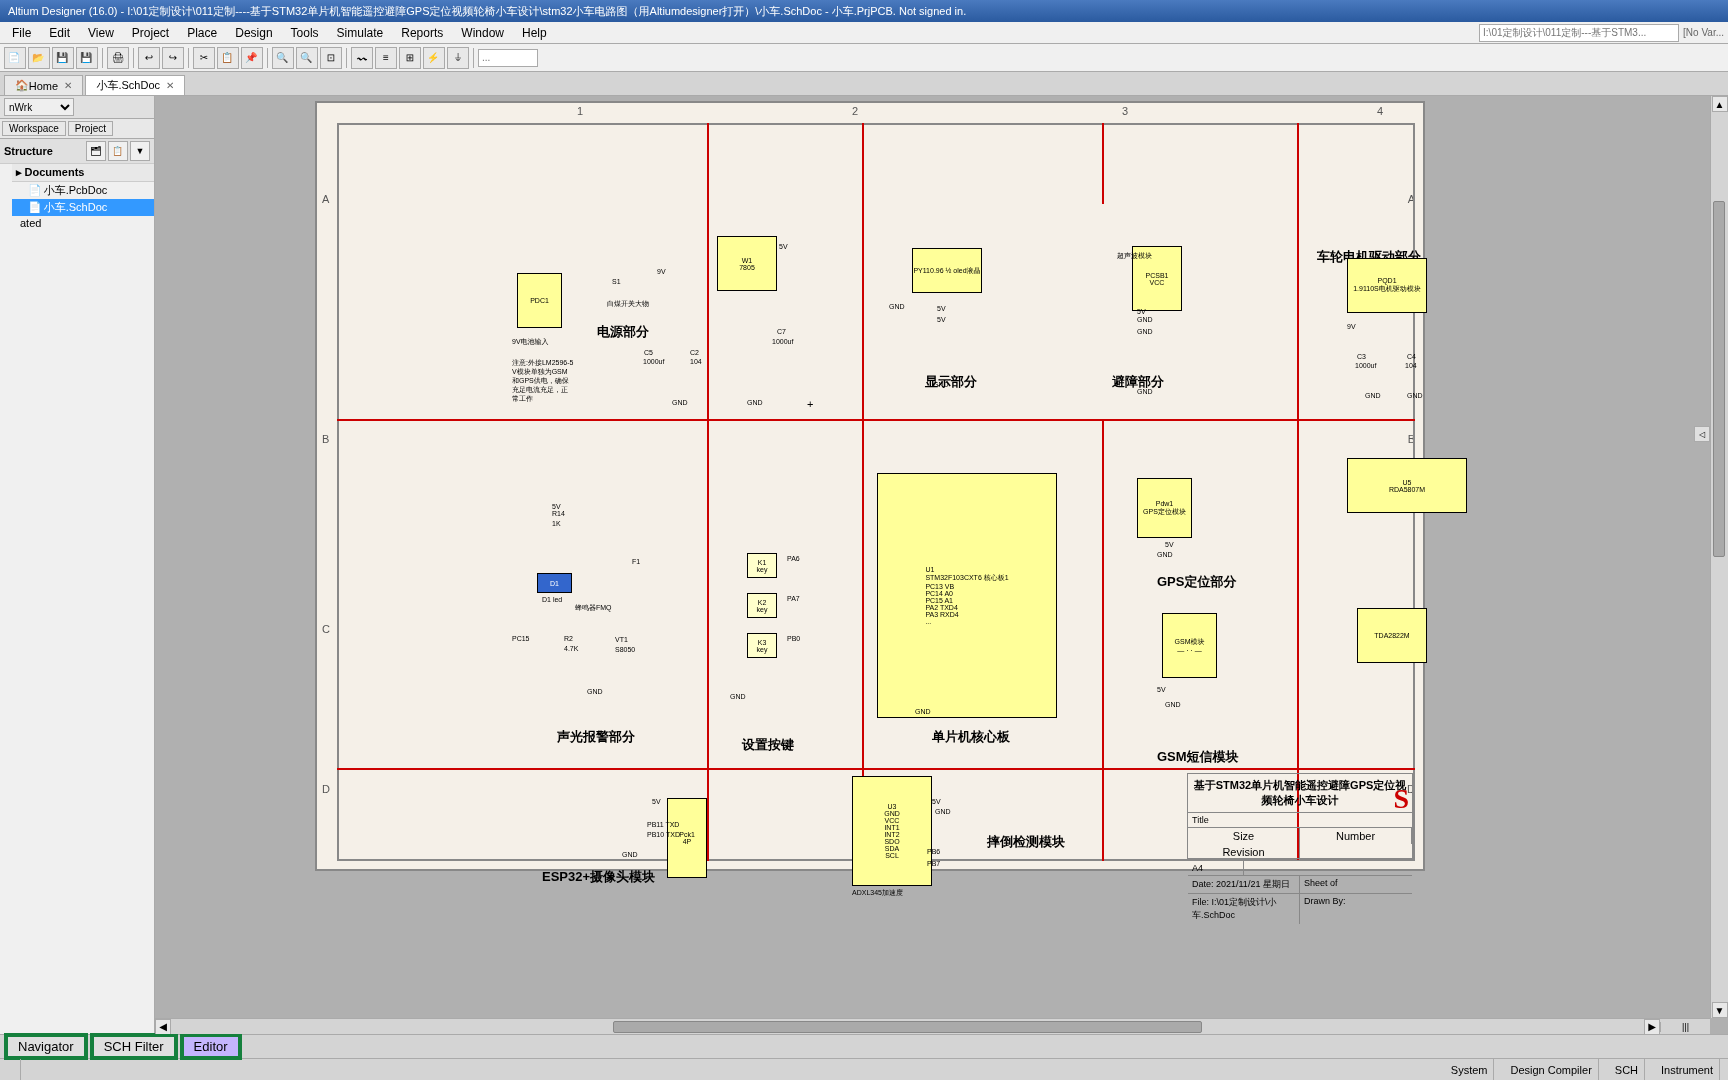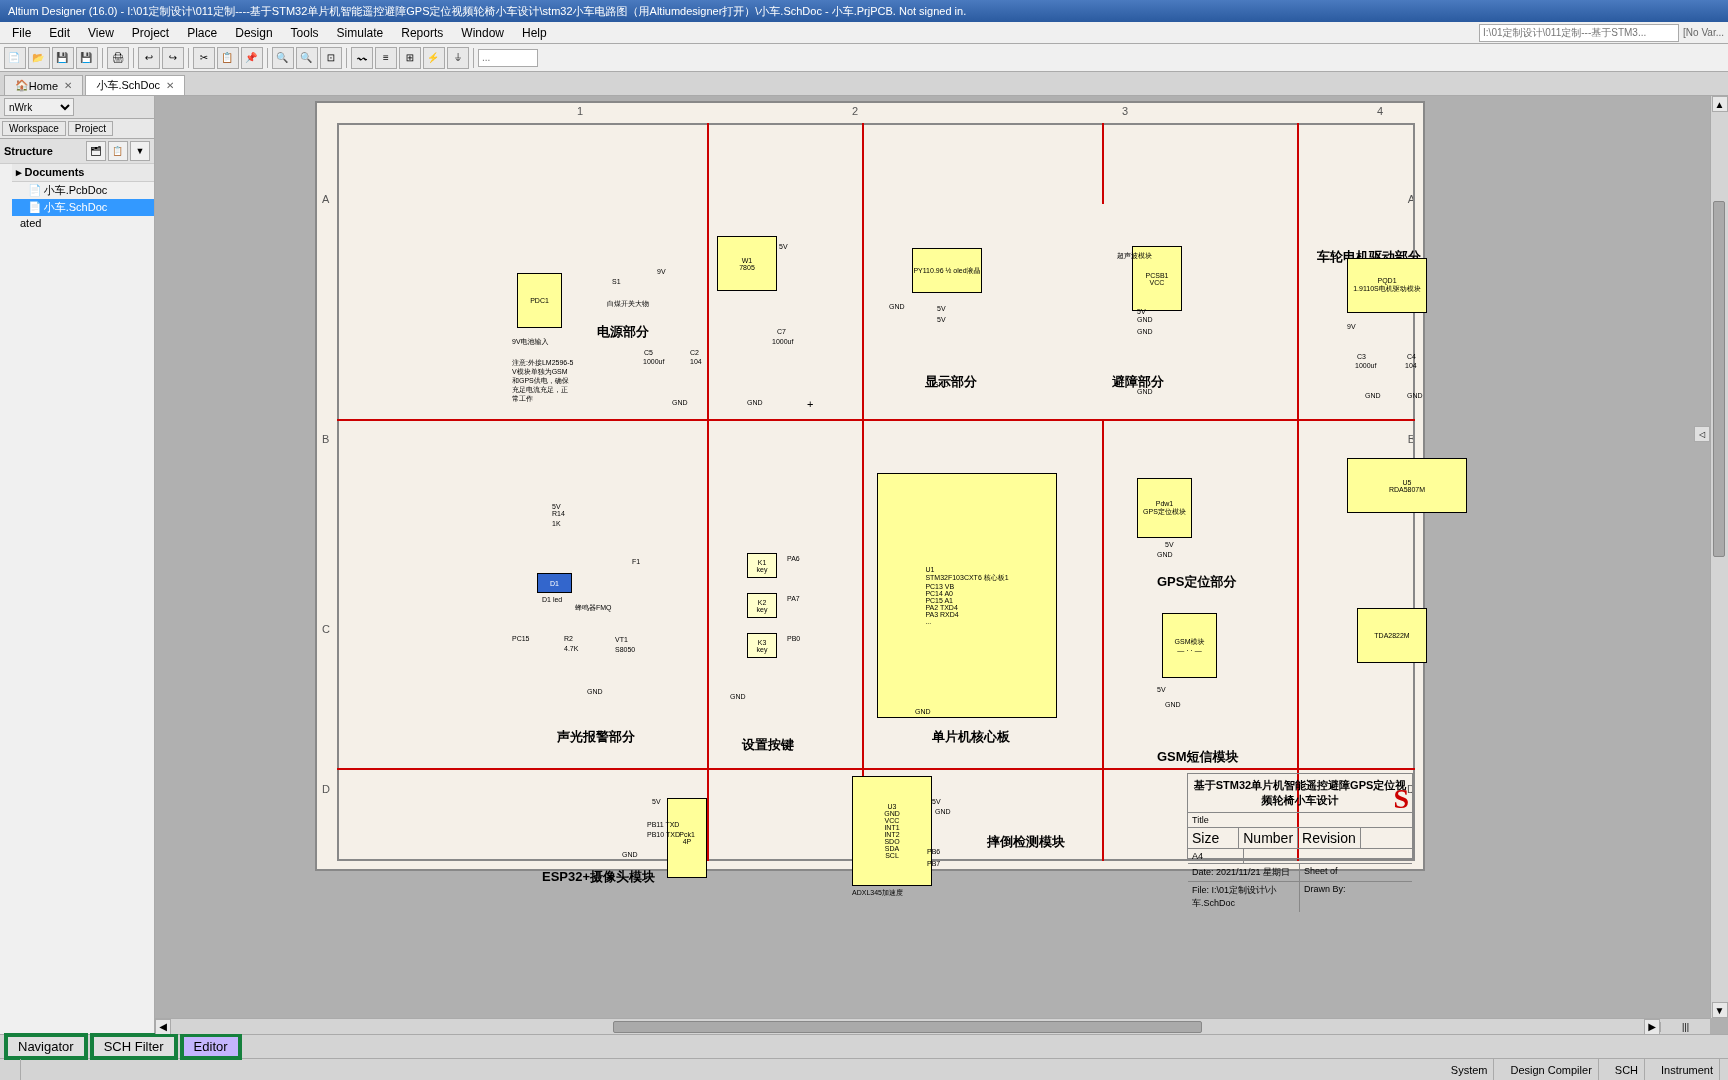--- a/index.html
+++ b/index.html
@@ -520,21 +520,21 @@
       <div class="circuit-text" style="left:610px; top:745px;">PB6</div>
       <div class="circuit-text" style="left:610px; top:757px;">PB7</div>
 
       <div style="position:absolute; left:870px; top:670px; right:10px; bottom:10px; border:1px solid #888;">
         <div style="padding:4px; font-size:11px; font-weight:bold; text-align:center; border-bottom:1px solid #888;">
           基于STM32单片机智能遥控避障GPS定位视频轮椅小车设计
         </div>
         <div style="display:flex; padding:2px 4px; font-size:9px; gap:10px; border-bottom:1px solid #888;">
           <span>Title</span>
         </div>
-        <div style="display:grid; grid-template-columns:1fr 1fr 1fr 1fr; font-size:14px; border-bottom:1px solid #888;">
+        <div style="display:grid; grid-template-columns:1fr 1fr; font-size:11px; border-bottom:1px solid #888;text-align:center;">
           <span style="padding:2px 4px; border-right:1px solid #888;">Size</span>
           <span style="padding:2px 4px; border-right:1px solid #888;">Number</span>
           <span style="padding:2px 4px; border-right:1px solid #888;">Revision</span>
           <span style="padding:2px 4px;"></span>
         </div>
         <div style="display:grid; grid-template-columns:1fr 1fr 1fr 1fr; font-size:9px; border-bottom:1px solid #888;">
           <span style="padding:2px 4px; border-right:1px solid #888;">A4</span>
           <span style="padding:2px 4px;"></span>
         </div>
         <div style="display:grid; grid-template-columns:1fr 1fr; font-size:9px; border-bottom:1px solid #888;">

